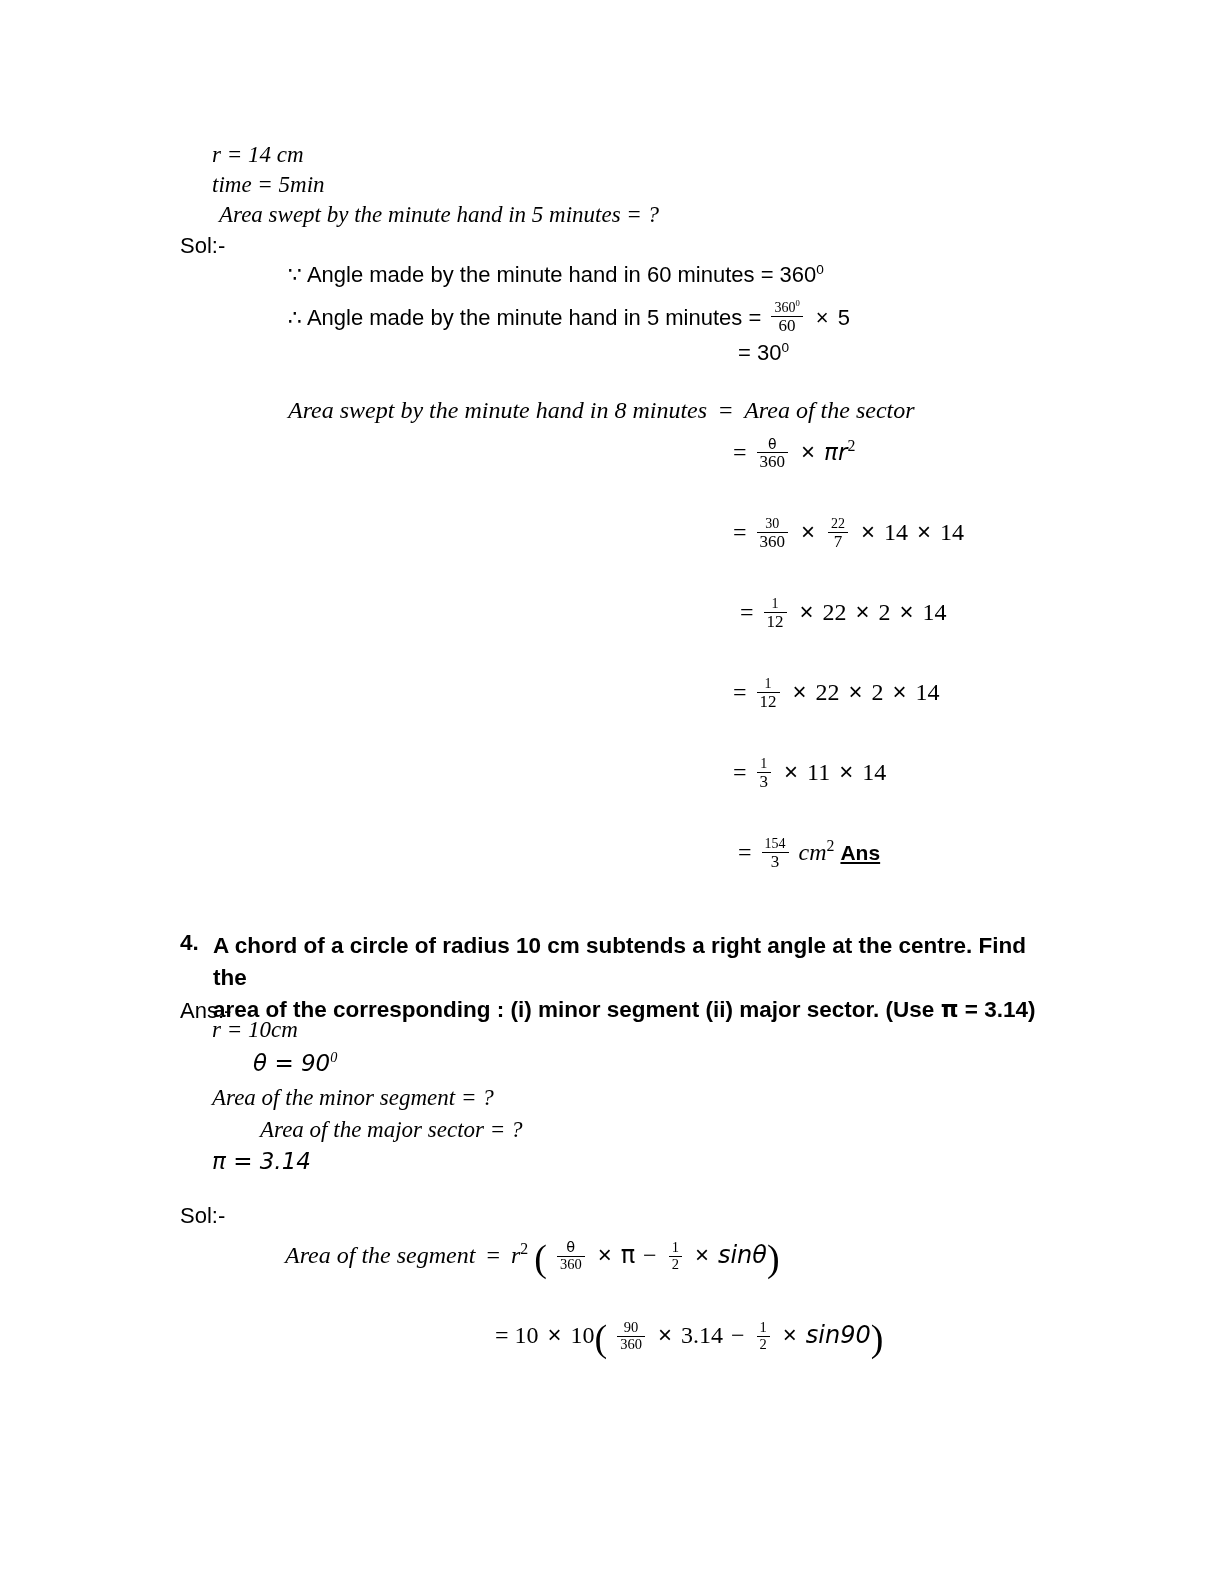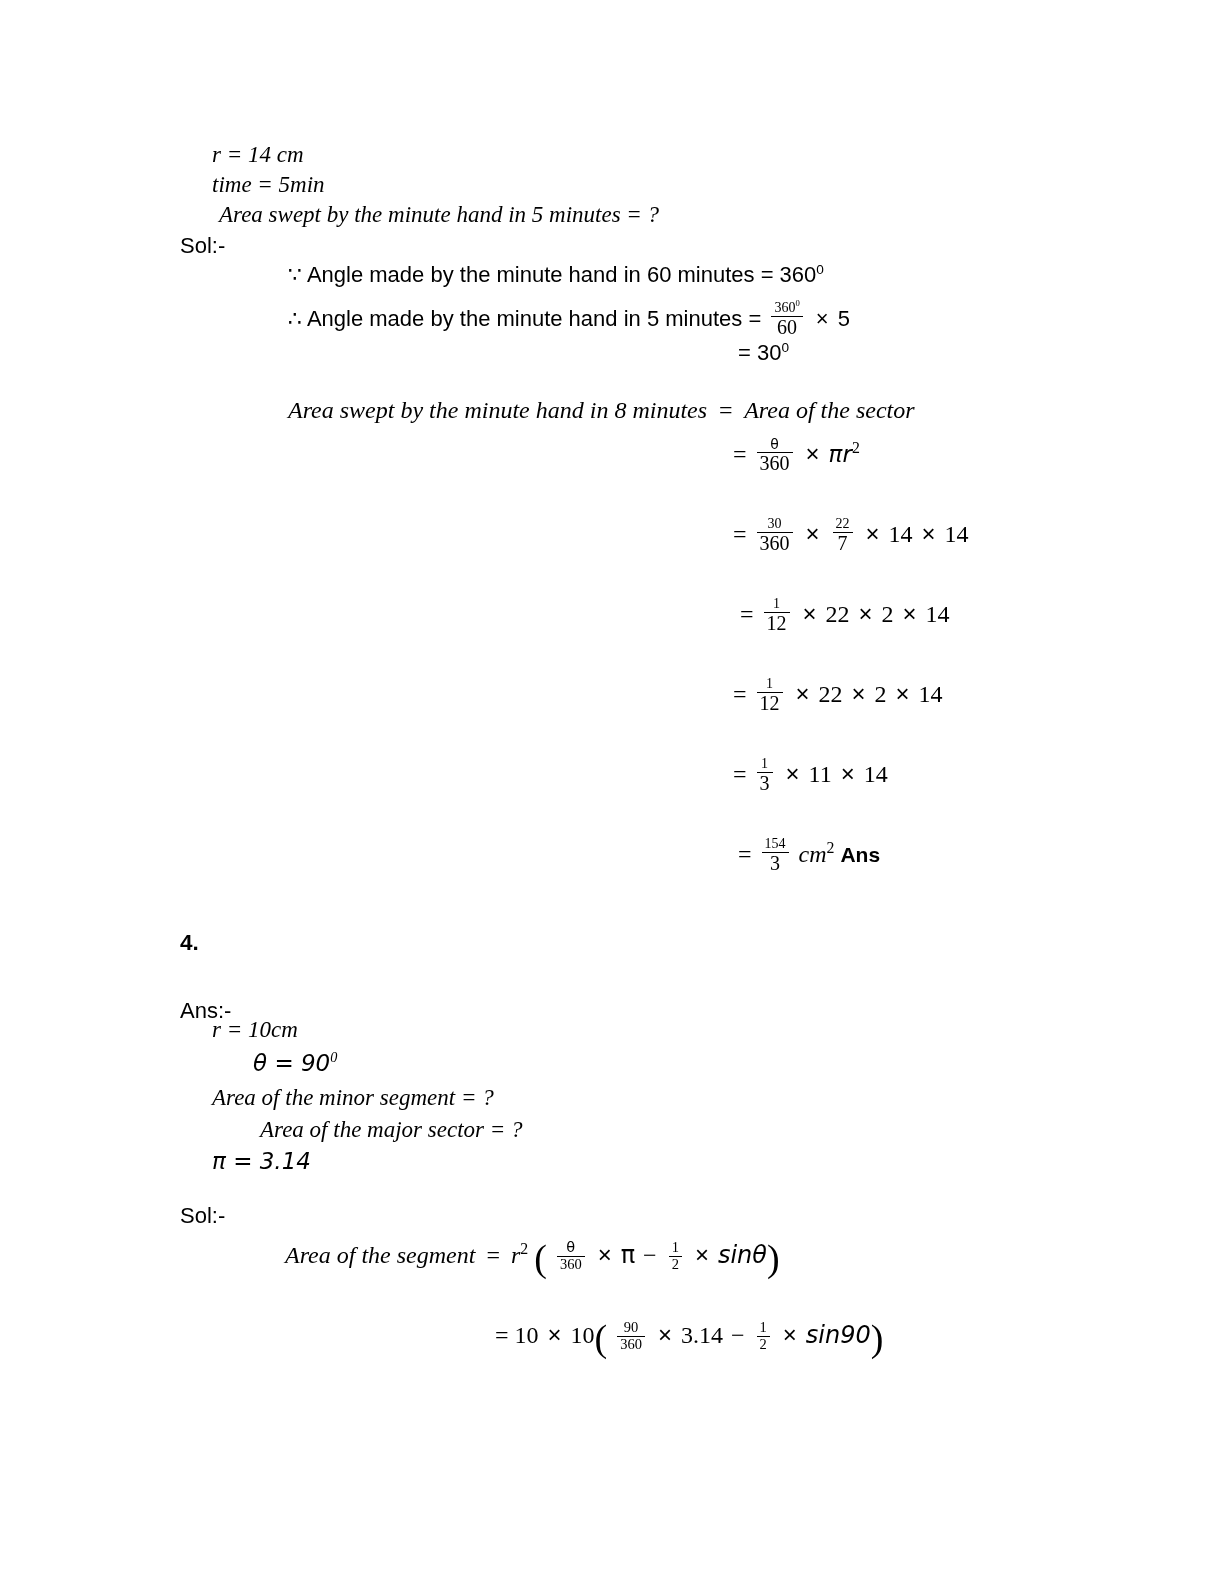--- a/index.html
+++ b/index.html
@@ -70,21 +70,21 @@
     top: -1px;
   }
   .frac .num {
     display: block;
     font-size: 14px;
     padding: 0 3px;
     border-bottom: 1.4px solid #000;
   }
   .frac .den {
     display: block;
-    font-size: 20px;
+    font-size: 17px;
     padding: 0 3px;
   }
   .frac.small .num, .frac.small .den { font-size: 14.5px; }
 
   .times {
     font-family: "Liberation Sans", sans-serif;
     font-style: normal;
     padding: 0 3px;
   }
   .eq {
@@ -101,20 +101,21 @@
     font-style: normal;
     font-size: 38px;
     vertical-align: middle;
     position: relative;
     top: 1px;
   }
   .ansbold {
     font-family: "Liberation Sans", sans-serif;
     font-style: normal;
     font-weight: bold;
+    text-decoration: underline;
     font-size: 21px;
   }
   .qnum {
     font-family: "Liberation Sans", sans-serif;
     font-weight: bold;
     font-size: 22.5px;
   }
   .qtext {
     font-family: "Liberation Sans", sans-serif;
     font-weight: bold;
@@ -242,20 +243,26 @@
     <span class="frac">
       <span class="num">154</span>
       <span class="den">3</span>
     </span>
     <span style="font-family:'Liberation Serif',serif; font-style:italic;">cm</span><sup class="exp">2</sup>
     <span class="ansbold">Ans</span>
   </div>
 
   <div class="abs qnum" style="left:180px; top:930px;">4.</div>
 
+  <div class="abs qtext" style="left:213px; top:930px; width:840px;">
+    <span>A chord of a circle of radius 10 cm subtends a right angle at the centre. Find the</span><br>
+    <span>area of the corresponding : (i) minor segment (ii) major sector. (Use</span>
+    <span class="greek">π</span>
+    <span>= 3.14)</span>
+  </div>
 
   <div class="abs sans" style="left:180px; top:990px;margin-top:8px;">Ans:-</div>
 
   <div class="abs mathit" style="left:212px; top:1018px;">r = 10cm</div>
 
   <div class="abs mathit" style="left:212px; top:1052px;margin-left:41px;">
     <span class="greek-i">θ = 90</span><sup class="deg">0</sup>
   </div>
 
   <div class="abs mathit" style="left:212px; top:1086px;">Area of the minor segment = ?</div>

